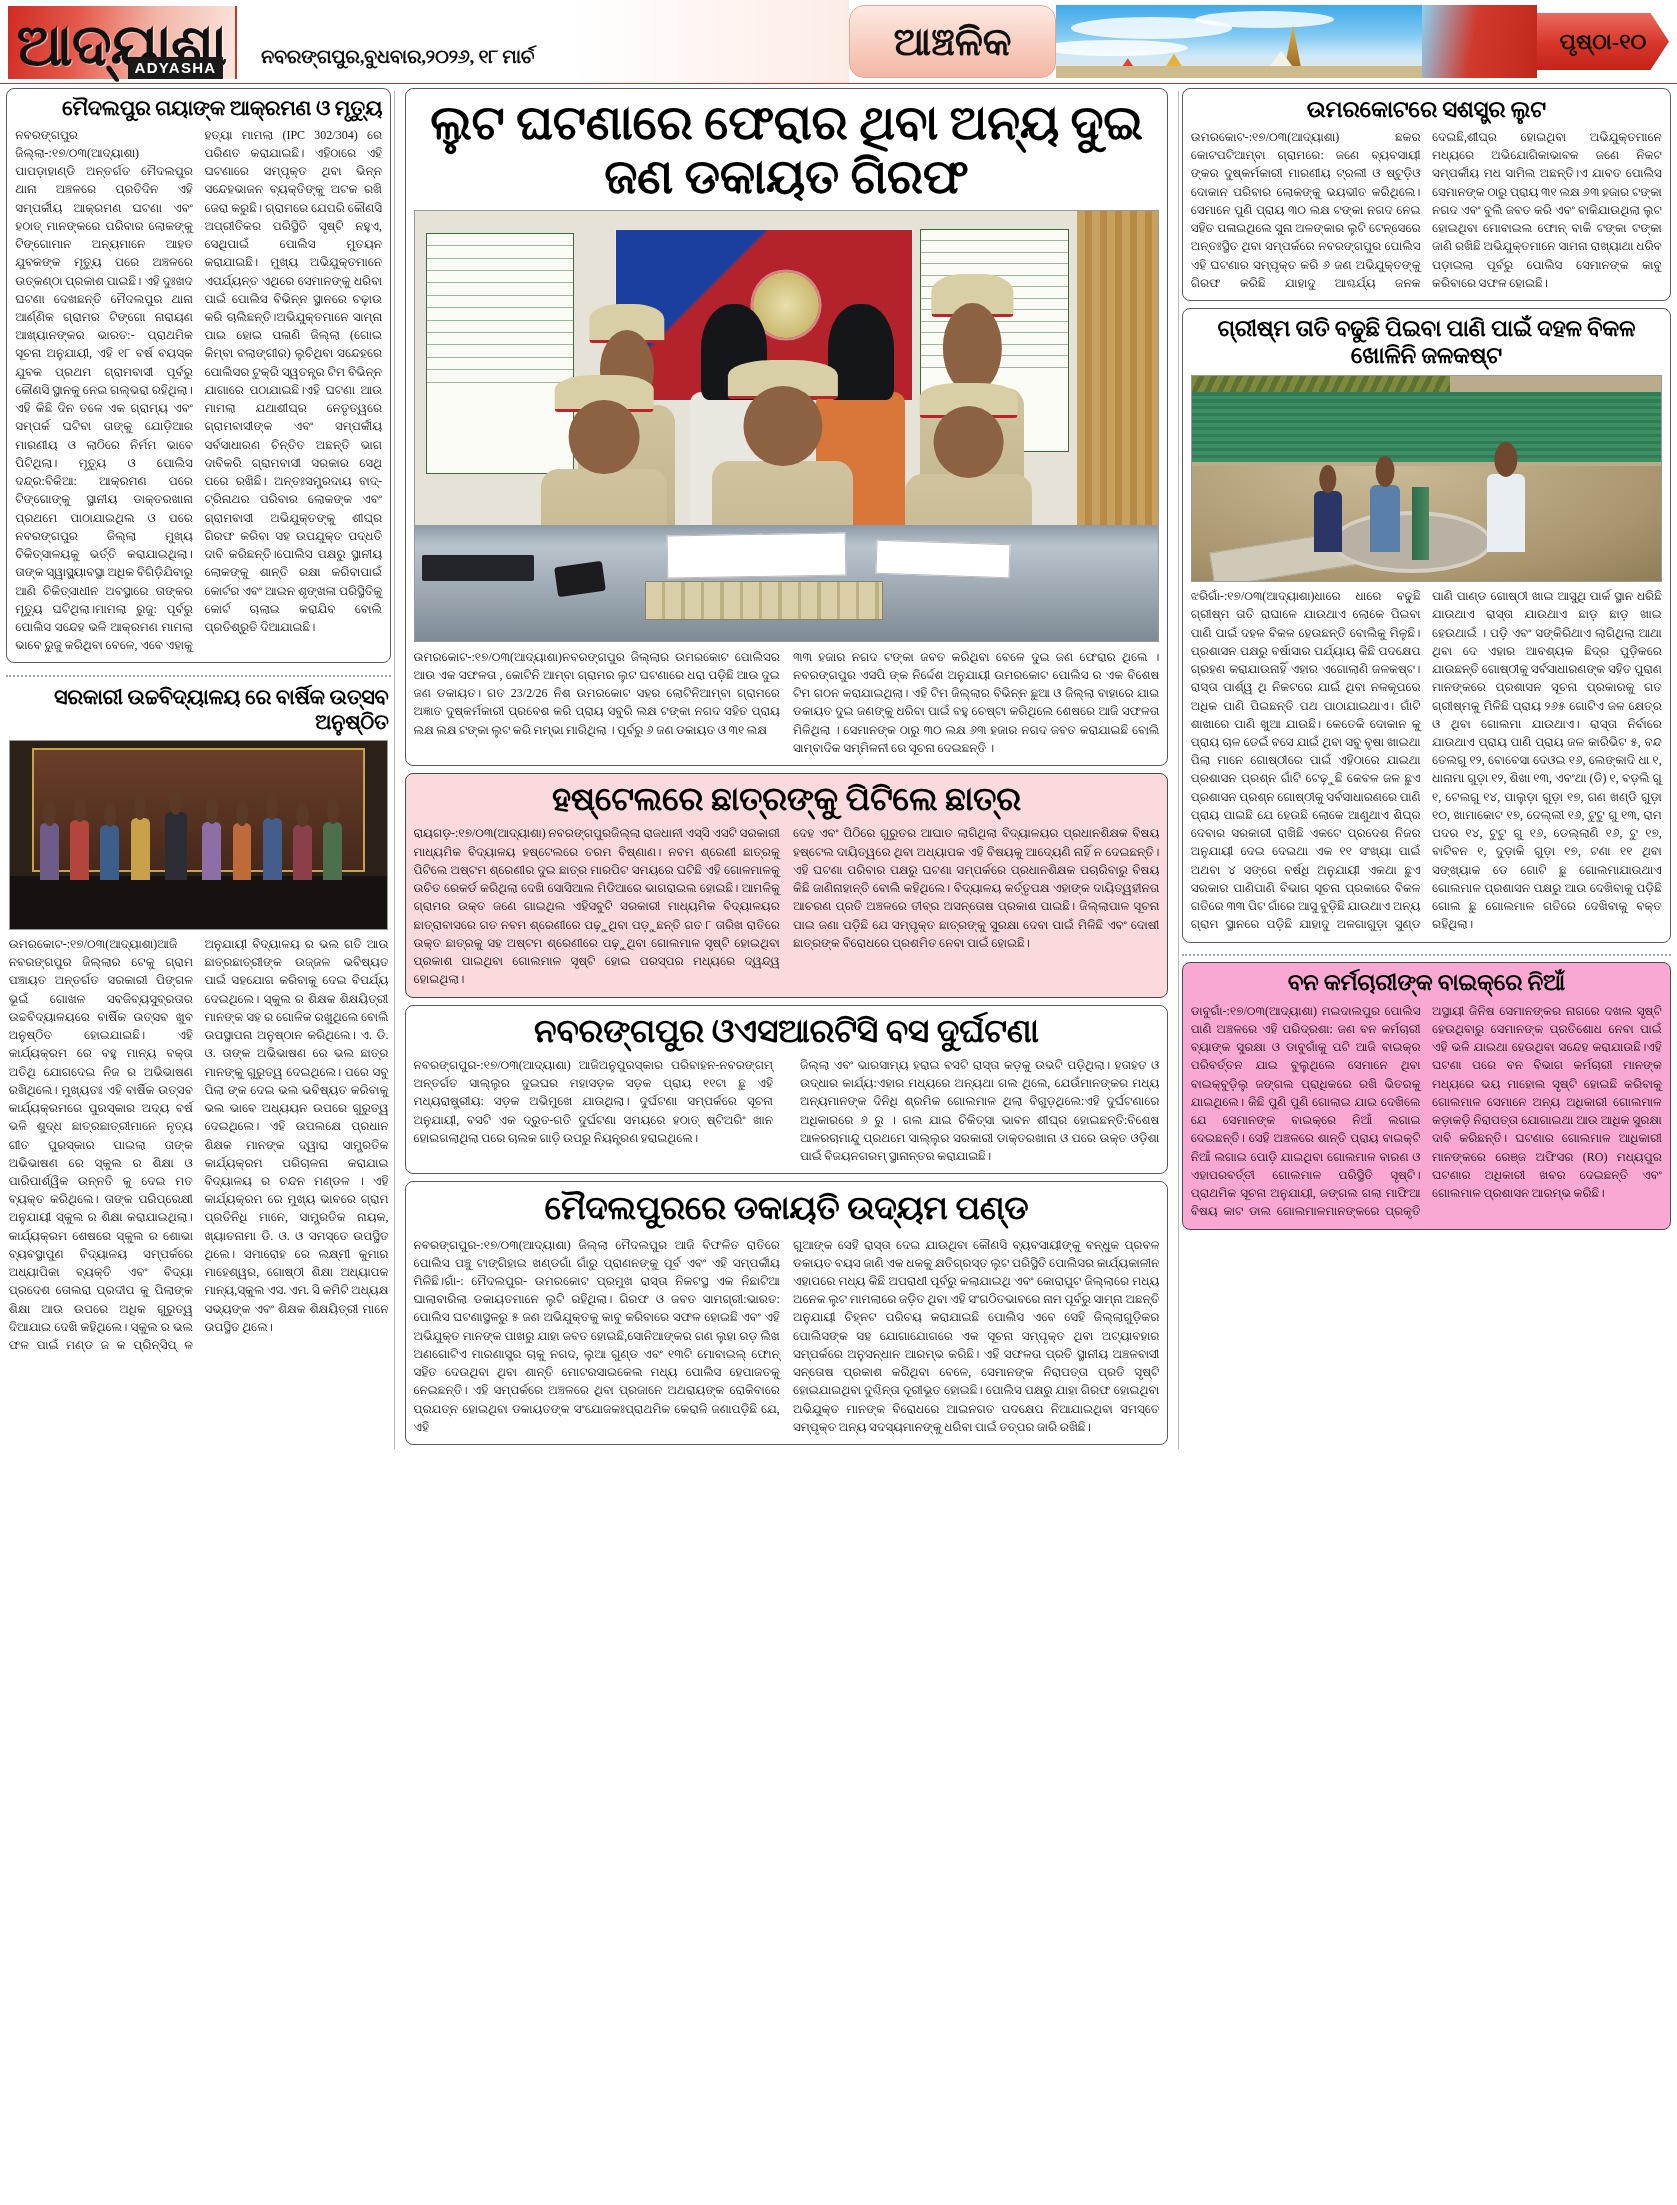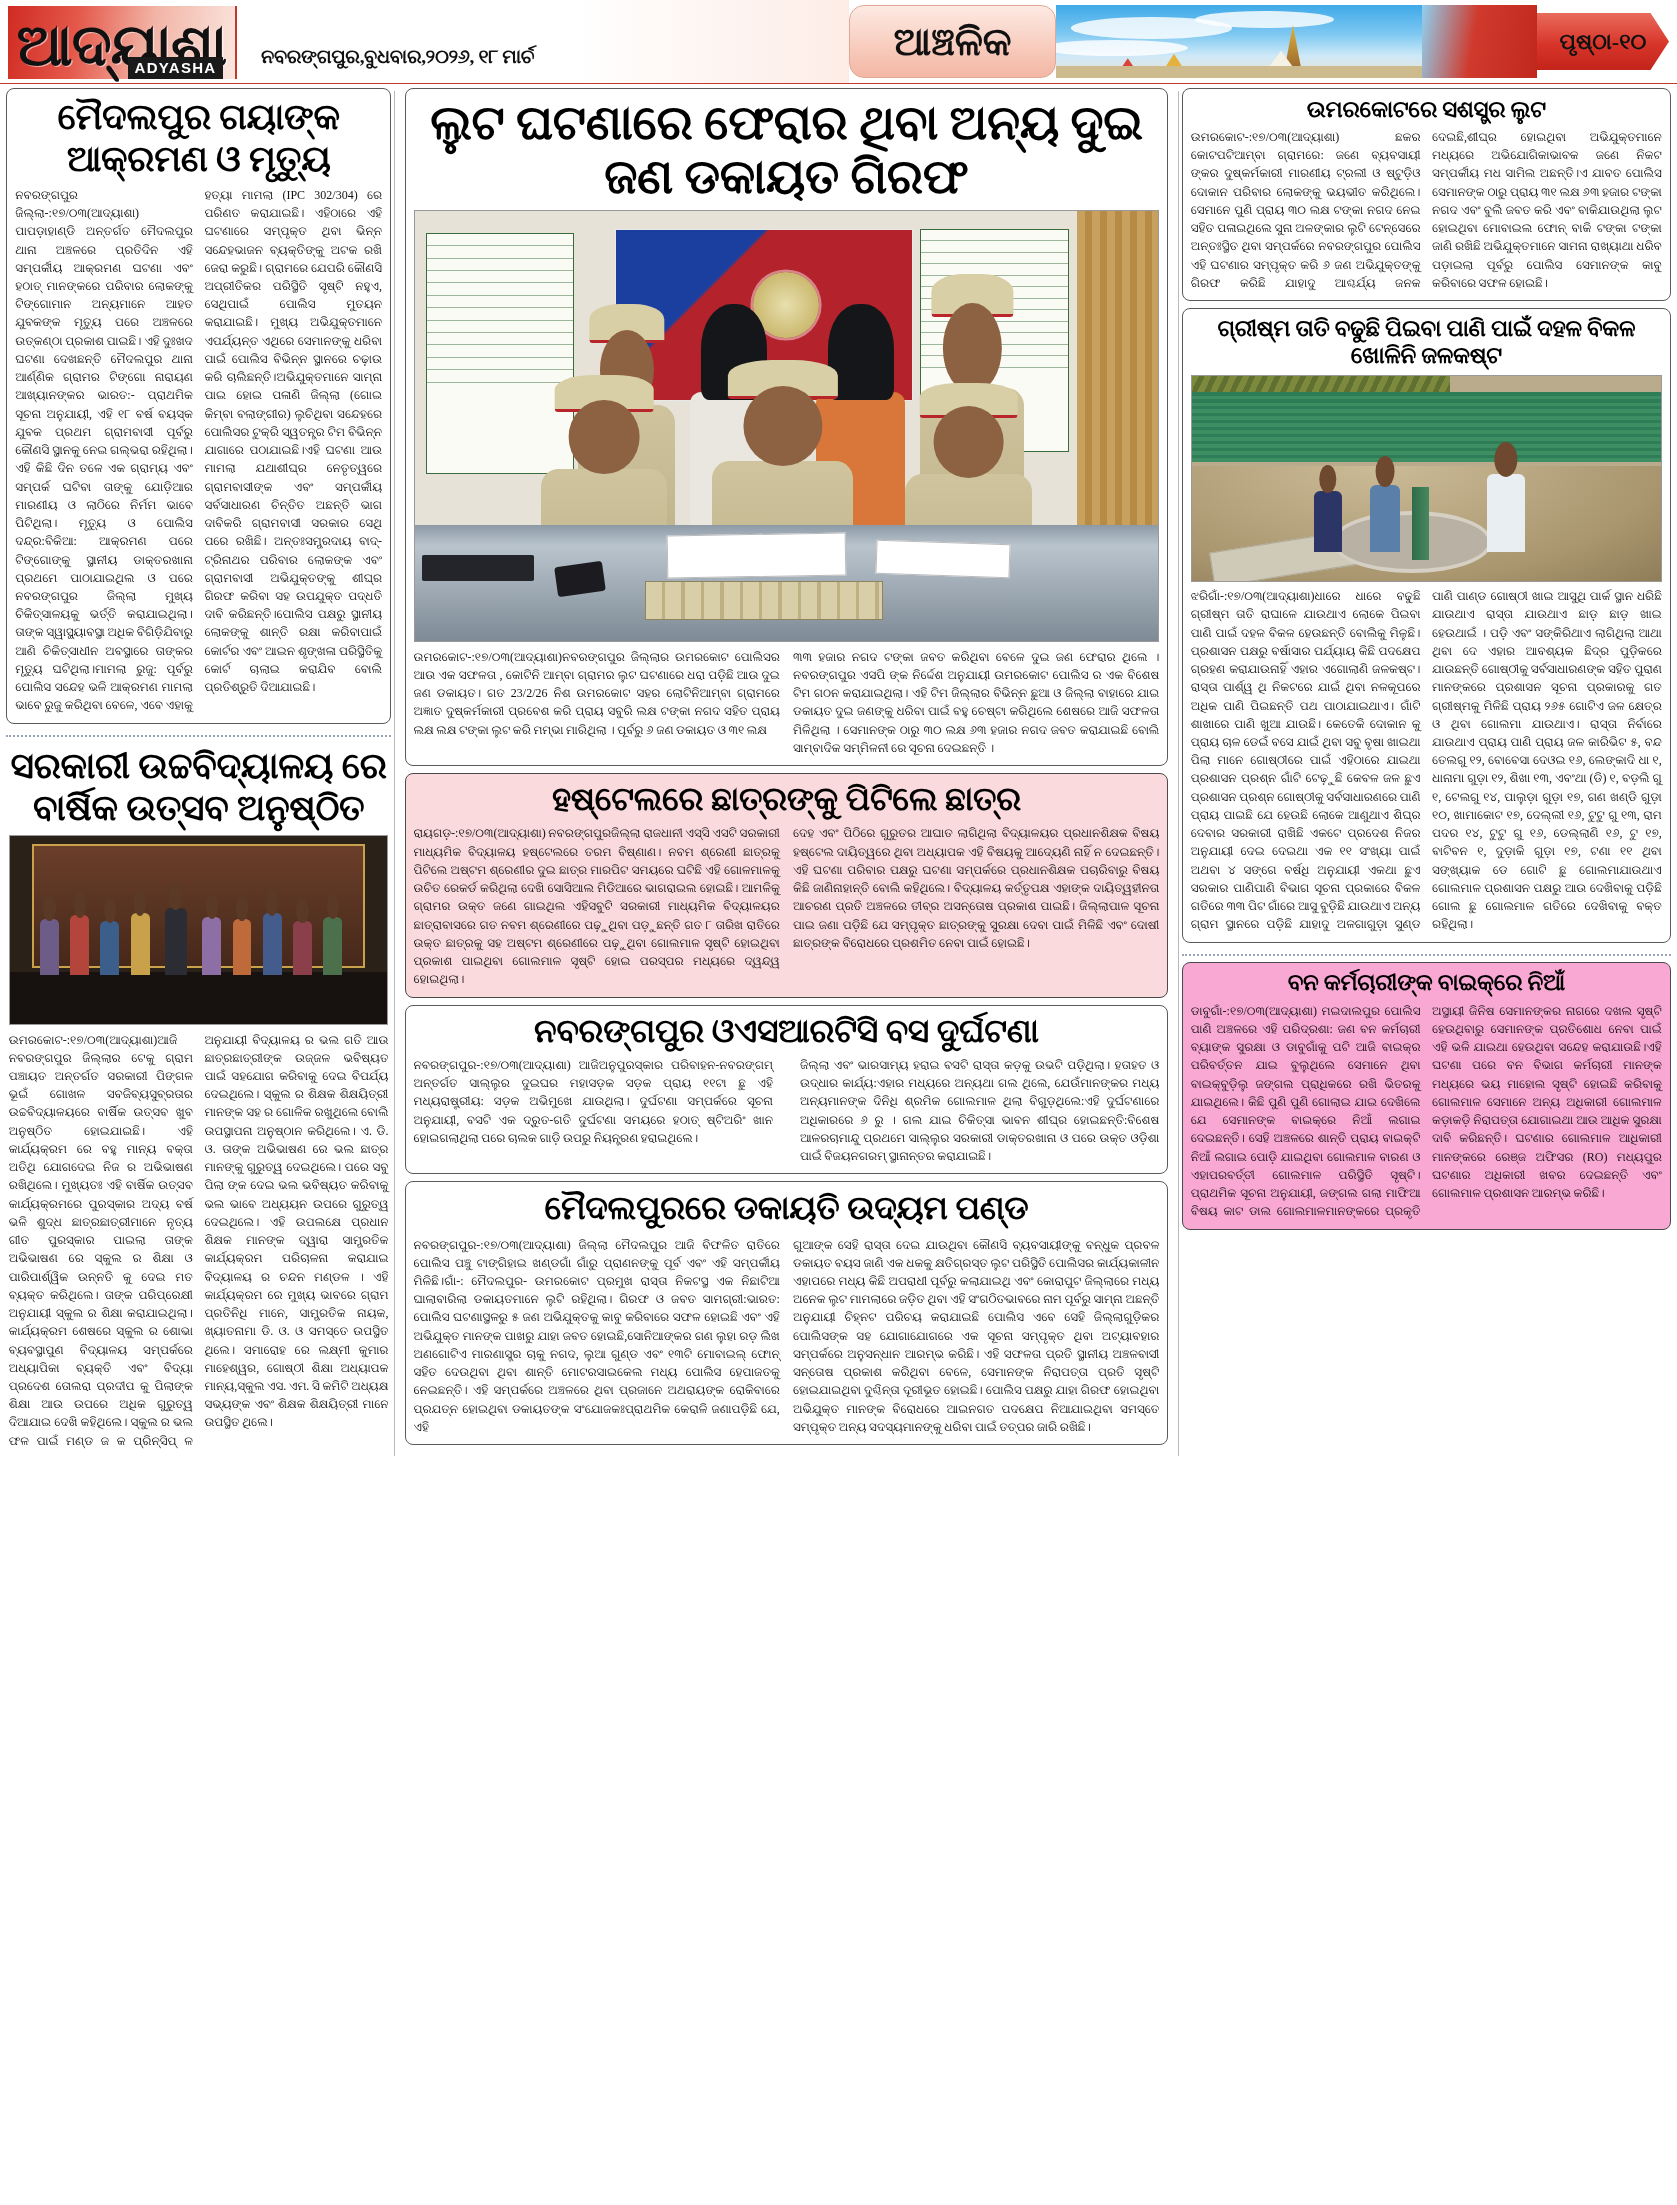--- a/index.html
+++ b/index.html
@@ -112,21 +112,21 @@
     text-align:center;
     font-weight: 900;
     color:#000;
     line-height: 1.18;
     font-family:"Liberation Serif","DejaVu Serif", serif;
     margin-bottom: 5.3px;
     letter-spacing: -0.4px;
   }
   .hl-xl  { font-size: 48px; line-height:1.14; }
   .hl-lg  { font-size: 33px; }
-  .hl-md  { font-size: 36px; }
+  .hl-md  { font-size: 21px; text-align: right; }
   .hl-sm  { font-size: 23px; }
 
   .dotted-sep {
     border-top: 2.2px dotted #9aa6bb; margin: 4.4px 0 6.2px 0; height:0;
   }
 
   .photo {
     width:100%; position:relative; overflow:hidden;
     border: 0.9px solid #999; margin-bottom: 5.3px; background:#ddd;
   }

